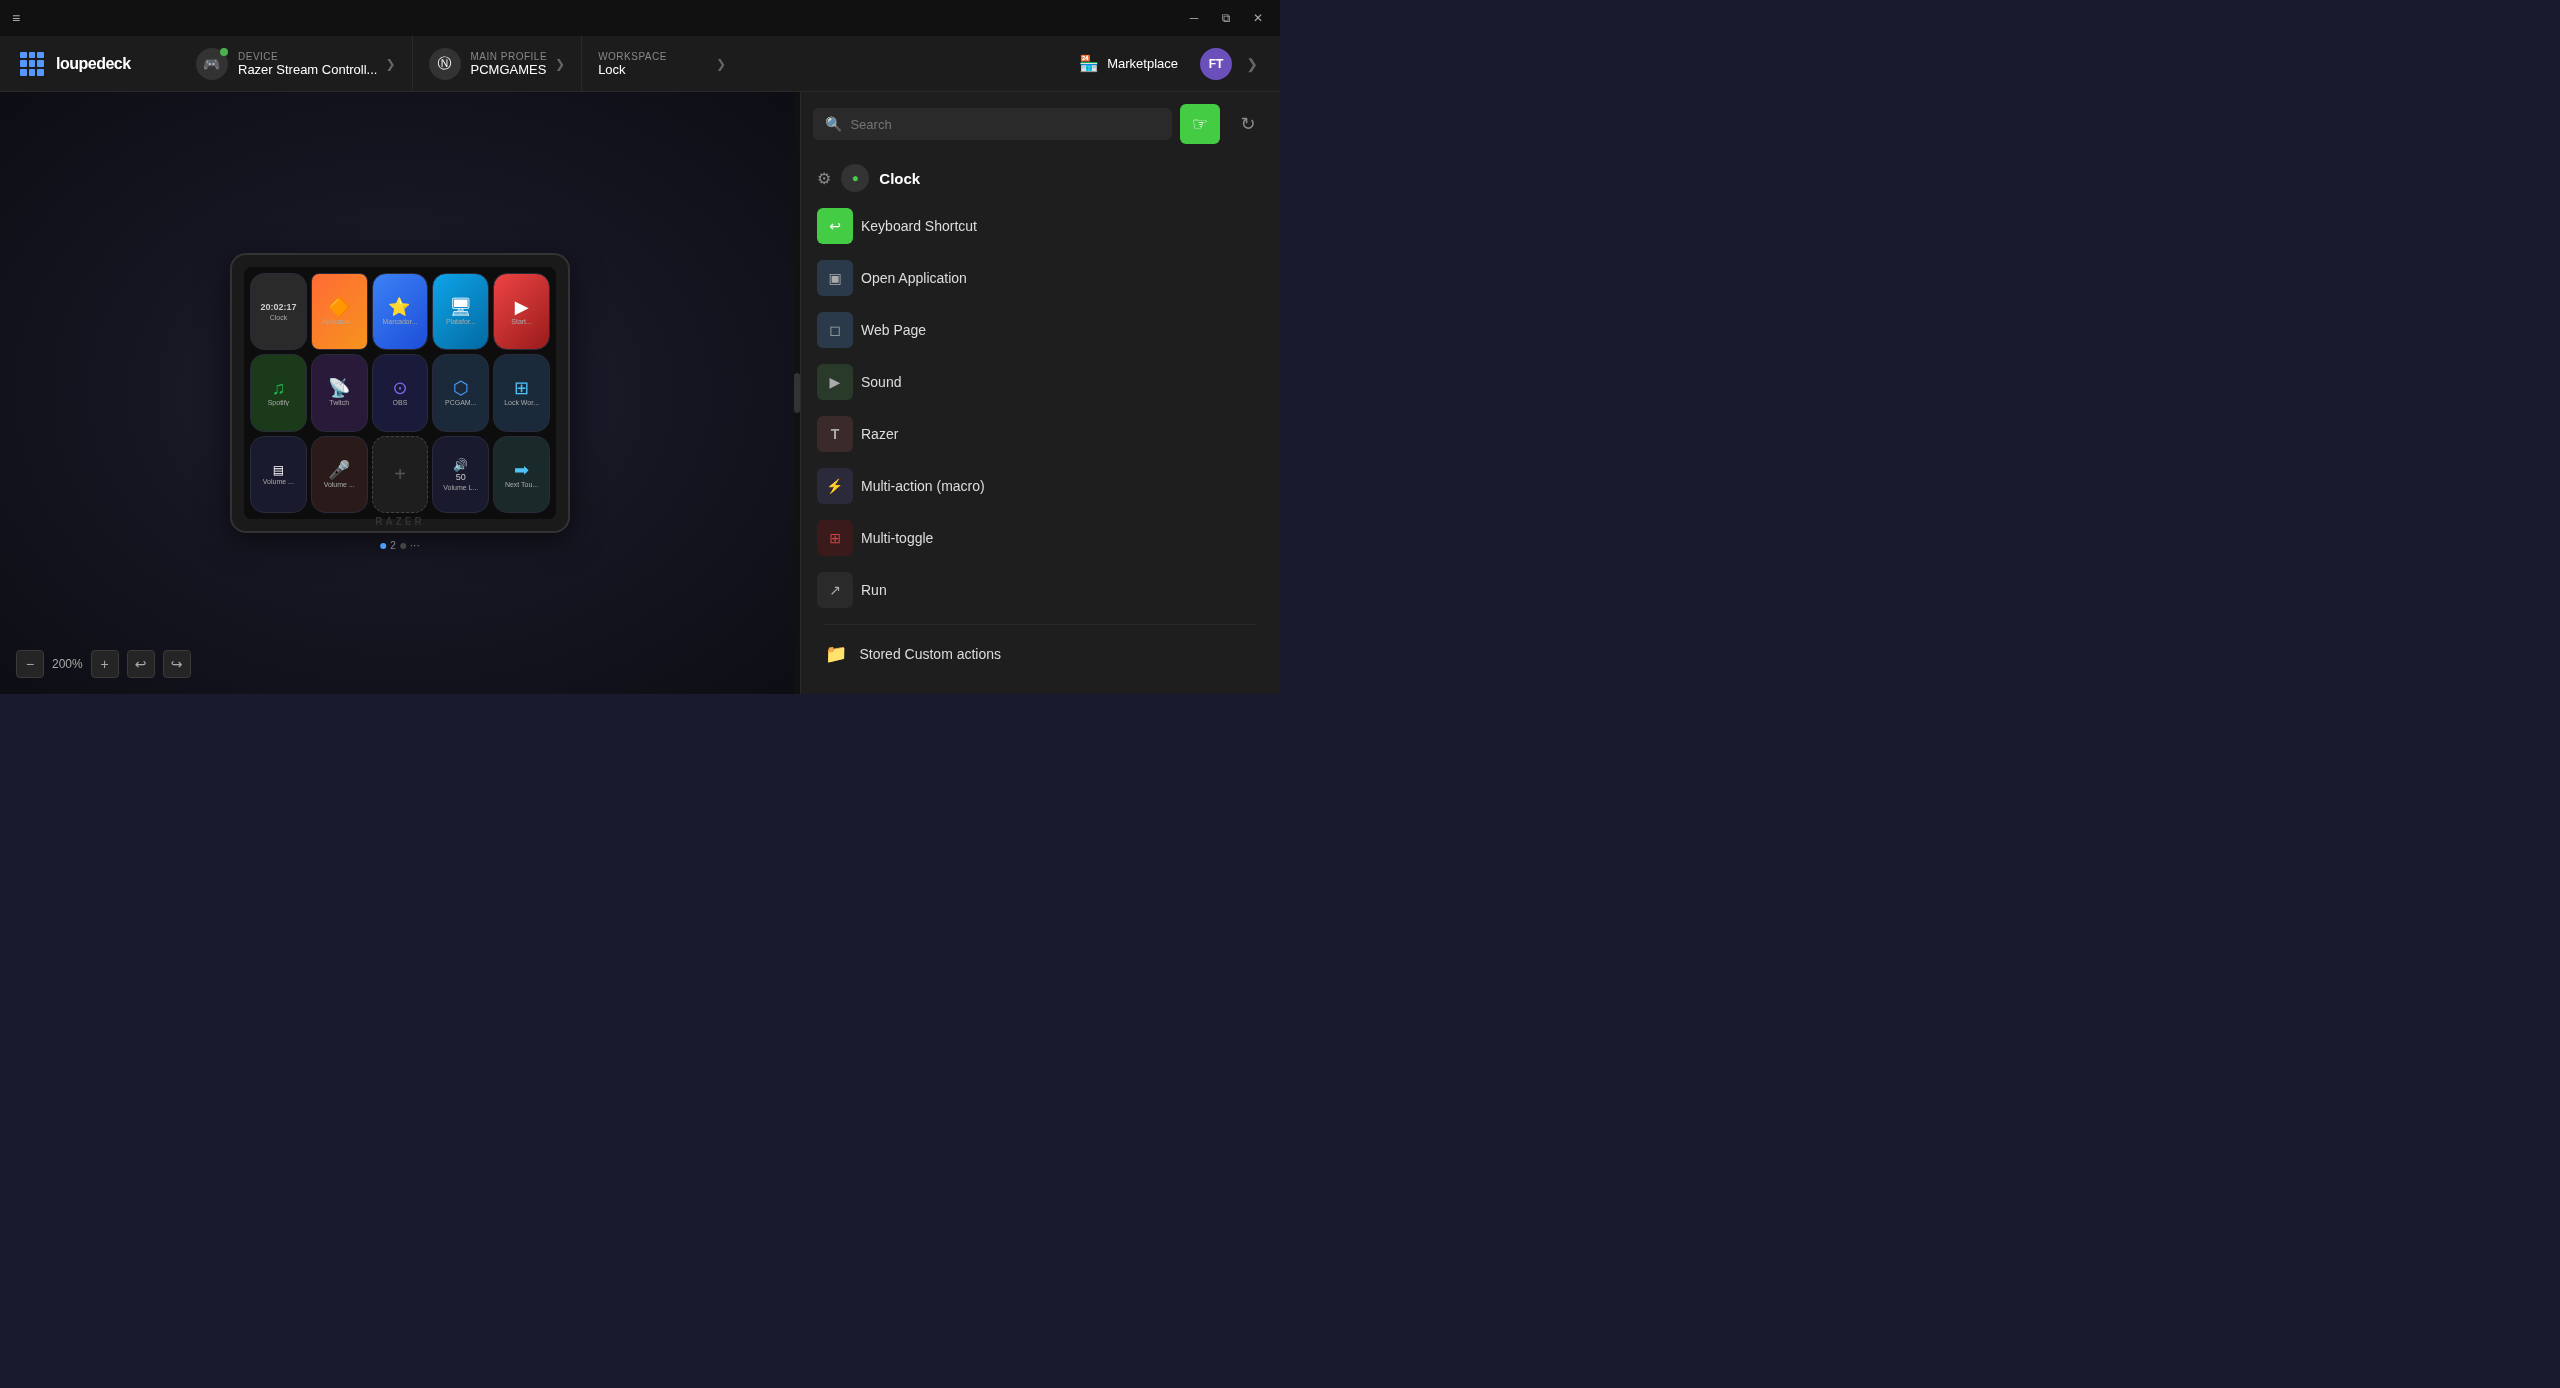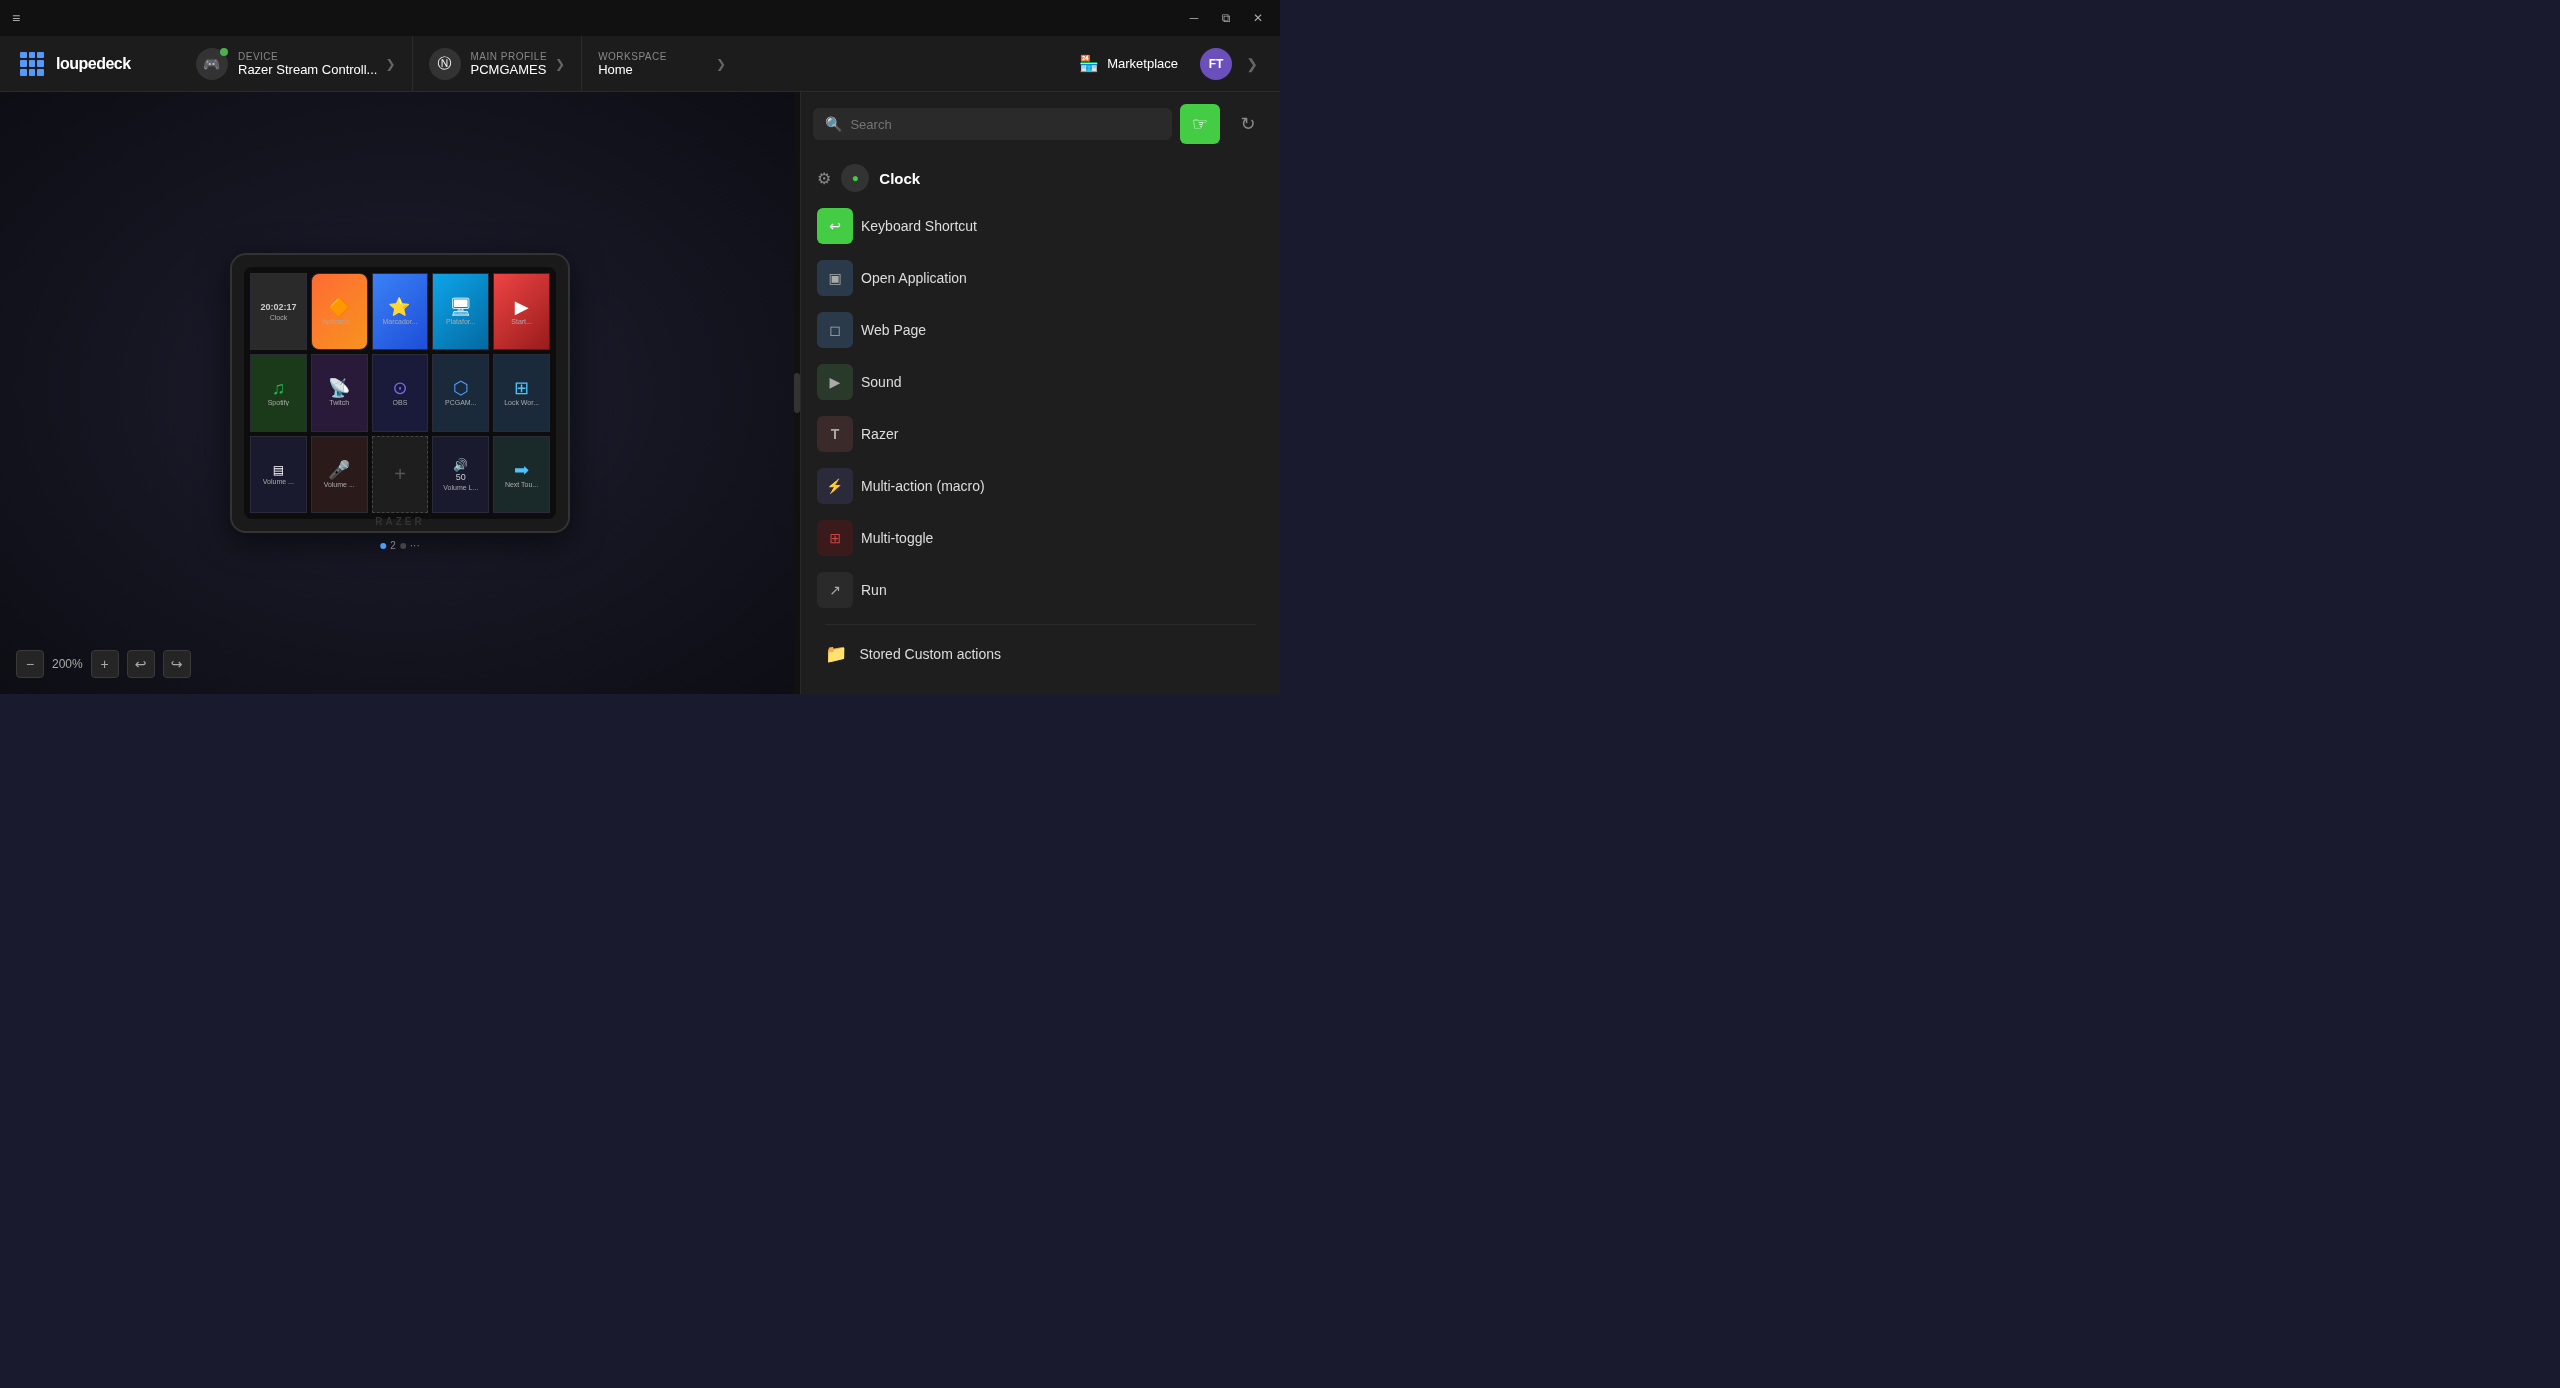--- a/index.html
+++ b/index.html
@@ -210,21 +210,21 @@
       border-radius: 8px;
       display: grid;
       grid-template-columns: repeat(5, 1fr);
       grid-template-rows: repeat(3, 1fr);
       gap: 4px;
       padding: 6px;
     }
 
     .device-button {
       background: #1a1a2e;
-      border-radius: 0;
+      border-radius: 14px;
       display: flex;
       flex-direction: column;
       align-items: center;
       justify-content: center;
       cursor: pointer;
       position: relative;
       overflow: hidden;
       border: 1px solid #2a2a3a;
     }
 
@@ -543,21 +543,21 @@
     <div class="nav-section-content">
       <div class="nav-section-label">Main Profile</div>
       <div class="nav-section-value">PCMGAMES</div>
     </div>
     <span class="nav-chevron">❯</span>
   </div>
 
   <div class="nav-section" style="border-right:none;">
     <div class="nav-section-content">
       <div class="nav-section-label">Workspace</div>
-      <div class="nav-section-value">Home</div>
+      <div class="nav-section-value">Lock</div>
     </div>
     <span class="nav-chevron">❯</span>
   </div>
 
   <div class="nav-right">
     <button class="marketplace-btn">
       <span class="marketplace-icon">🏪</span>
       <span>Marketplace</span>
     </button>
     <button class="avatar-btn">FT</button>

